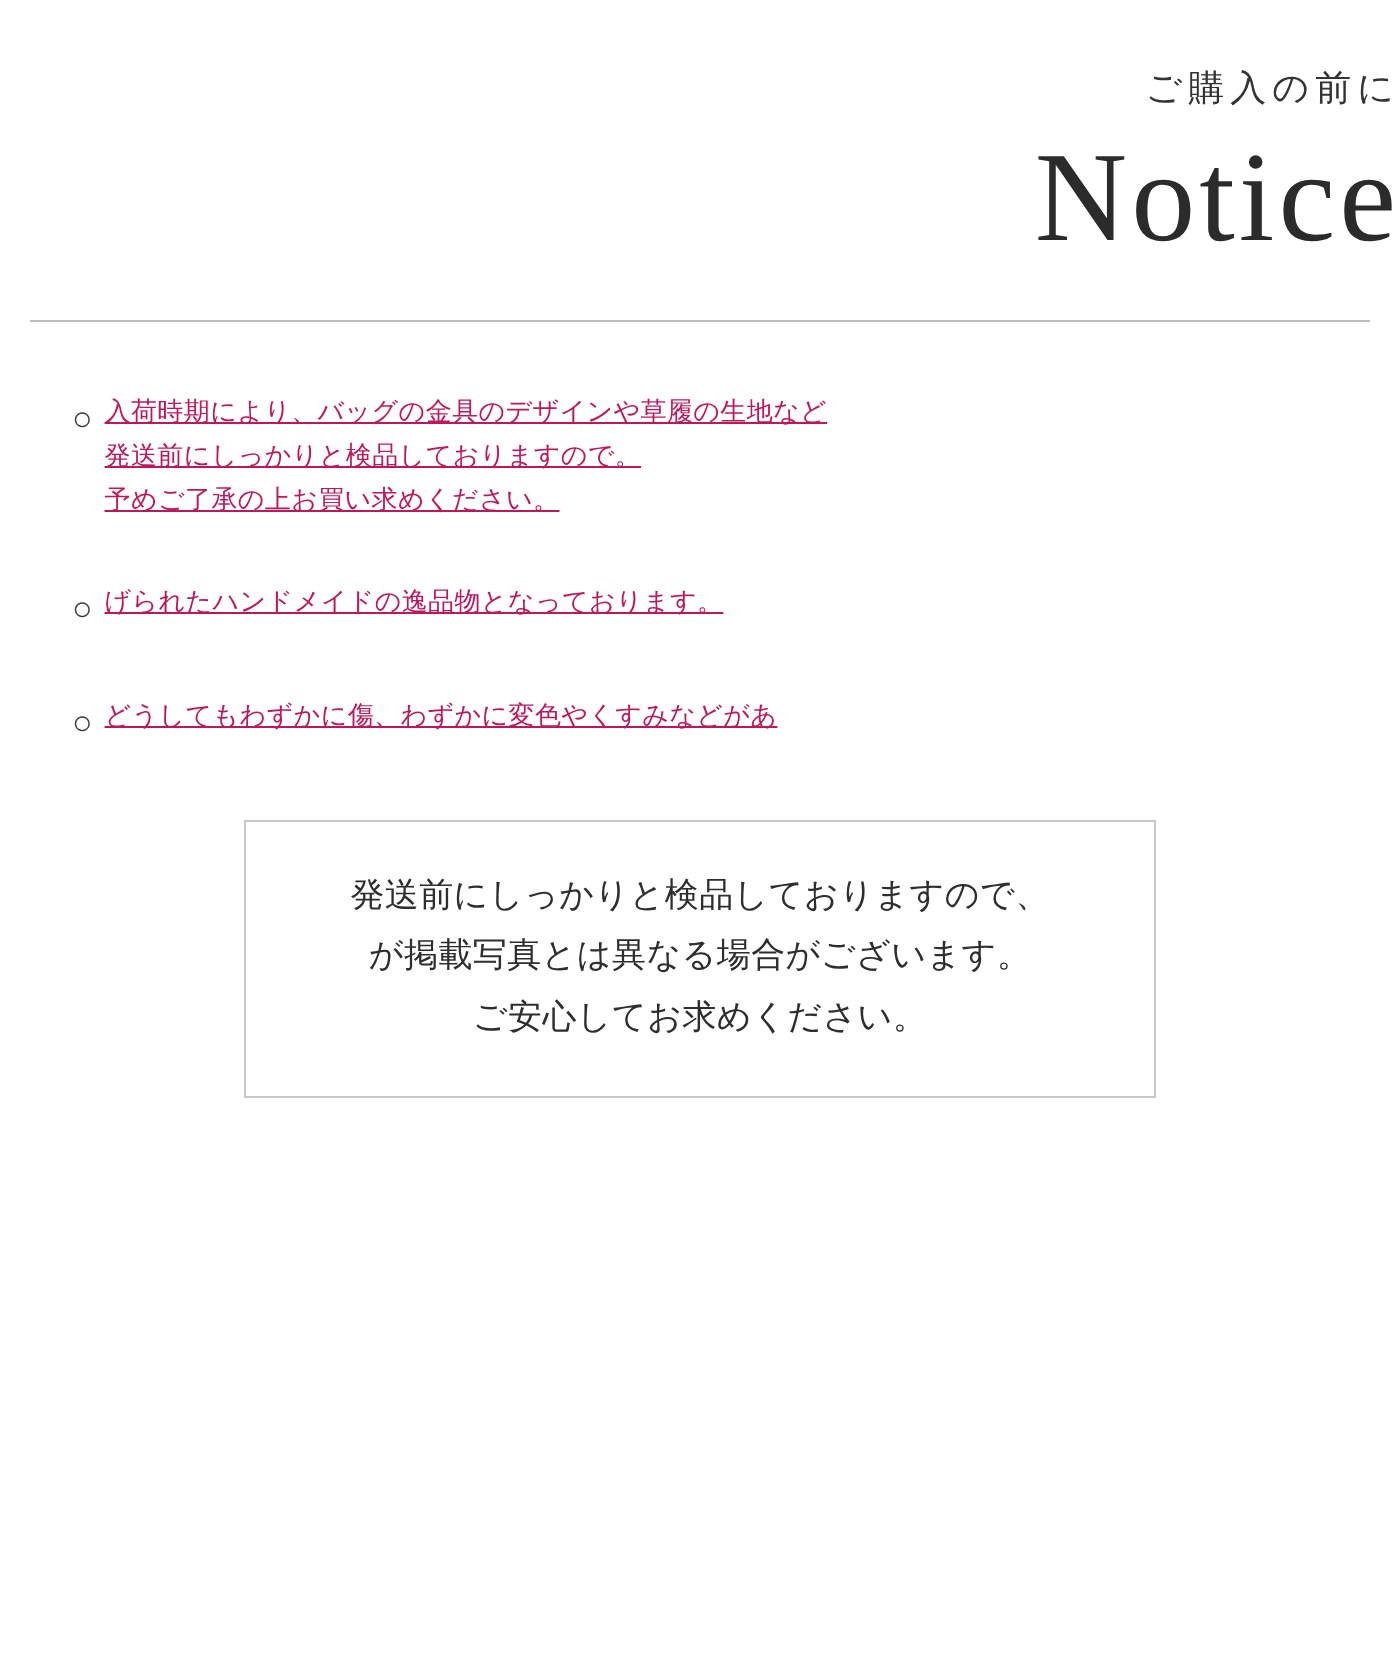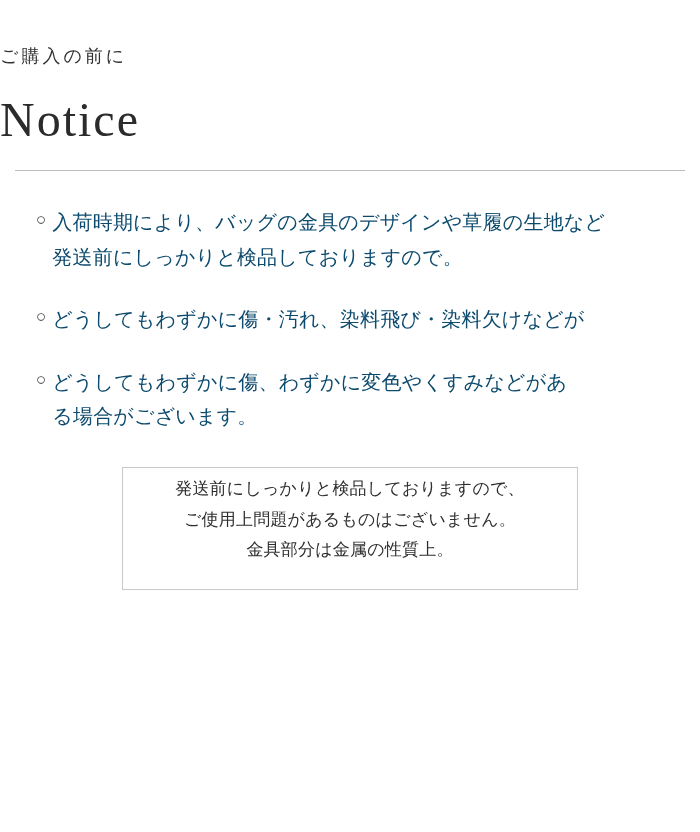--- a/index.html
+++ b/index.html
@@ -17,38 +17,38 @@
   .page {
     position: relative;
     width: 700px;
     height: 832px;
     box-sizing: border-box;
     overflow: hidden;
   }
 
   
   .header {
-    padding-top: 42px;
-    text-align: left;
+    padding-top: 30px;
+    text-align: right;
   }
   .header .jp-sub {
     font-family: "Liberation Serif", serif;
     font-size: 18px;
     letter-spacing: 3px;
     color: #333333;
     line-height: 1.6;
   }
   .header .en-title {
     font-family: "Liberation Serif", serif;
-    font-size: 48px;
+    font-size: 64px;
     font-weight: normal;
     letter-spacing: 2px;
     color: #2b2b2b;
     line-height: 1.2;
-    margin-top: 20px;
+    margin-top: 2px;
   }
   .divider {
     width: 670px;
     height: 1px;
     background: #bdbdbd;
     margin: 22px auto 0 auto;
   }
 
   
   .content {
@@ -63,38 +63,39 @@
     flex: 0 0 auto;
     font-size: 17px;
     line-height: 1.72;
     color: #3a3a3a;
     padding-right: 6px;
   }
   .note-lines {
     flex: 1 1 auto;
   }
   .note-line {
-    font-size: 20px;
+    font-size: 13px;
     line-height: 1.72;
-    color: #0c4a6e;
+    color: #be185d;
     letter-spacing: 0.2px;
     white-space: nowrap;
+    text-decoration: underline;
   }
 
   
   .notice-box-wrap {
     display: flex;
     justify-content: center;
     margin-top: 34px;
   }
   .notice-box {
     border: 1px solid #c9c9c9;
     width: 456px;
     box-sizing: border-box;
-    padding: 6px 10px 24px 10px;
+    padding: 22px 10px 24px 10px;
     text-align: center;
   }
   .notice-box .bx-line {
     font-size: 17px;
     line-height: 1.78;
     color: #2e2e2e;
     letter-spacing: 0.2px;
   }
 </style>
 </head>
@@ -109,40 +110,40 @@
 
   <div class="divider"></div>
 
   <div class="content">
 
     <div class="note-item">
       <div class="note-marker">○</div>
       <div class="note-lines">
         <div class="note-line">入荷時期により、バッグの金具のデザインや草履の生地など</div>
         <div class="note-line">発送前にしっかりと検品しておりますので。</div>
+        <div class="note-line">予めご了承の上お買い求めください。</div>
       </div>
     </div>
 
     <div class="note-item">
       <div class="note-marker">○</div>
       <div class="note-lines">
-        <div class="note-line">どうしてもわずかに傷・汚れ、染料飛び・染料欠けなどが</div>
+        <div class="note-line">げられたハンドメイドの逸品物となっております。</div>
       </div>
     </div>
 
     <div class="note-item">
       <div class="note-marker">○</div>
       <div class="note-lines">
         <div class="note-line">どうしてもわずかに傷、わずかに変色やくすみなどがあ</div>
-        <div class="note-line">る場合がございます。</div>
       </div>
     </div>
 
     <div class="notice-box-wrap">
       <div class="notice-box">
         <div class="bx-line">発送前にしっかりと検品しておりますので、</div>
-        <div class="bx-line">ご使用上問題があるものはございません。</div>
-        <div class="bx-line">金具部分は金属の性質上。</div>
+        <div class="bx-line">が掲載写真とは異なる場合がございます。</div>
+        <div class="bx-line">ご安心してお求めください。</div>
       </div>
     </div>
 
   </div>
 </div>
 
 </body></html>

